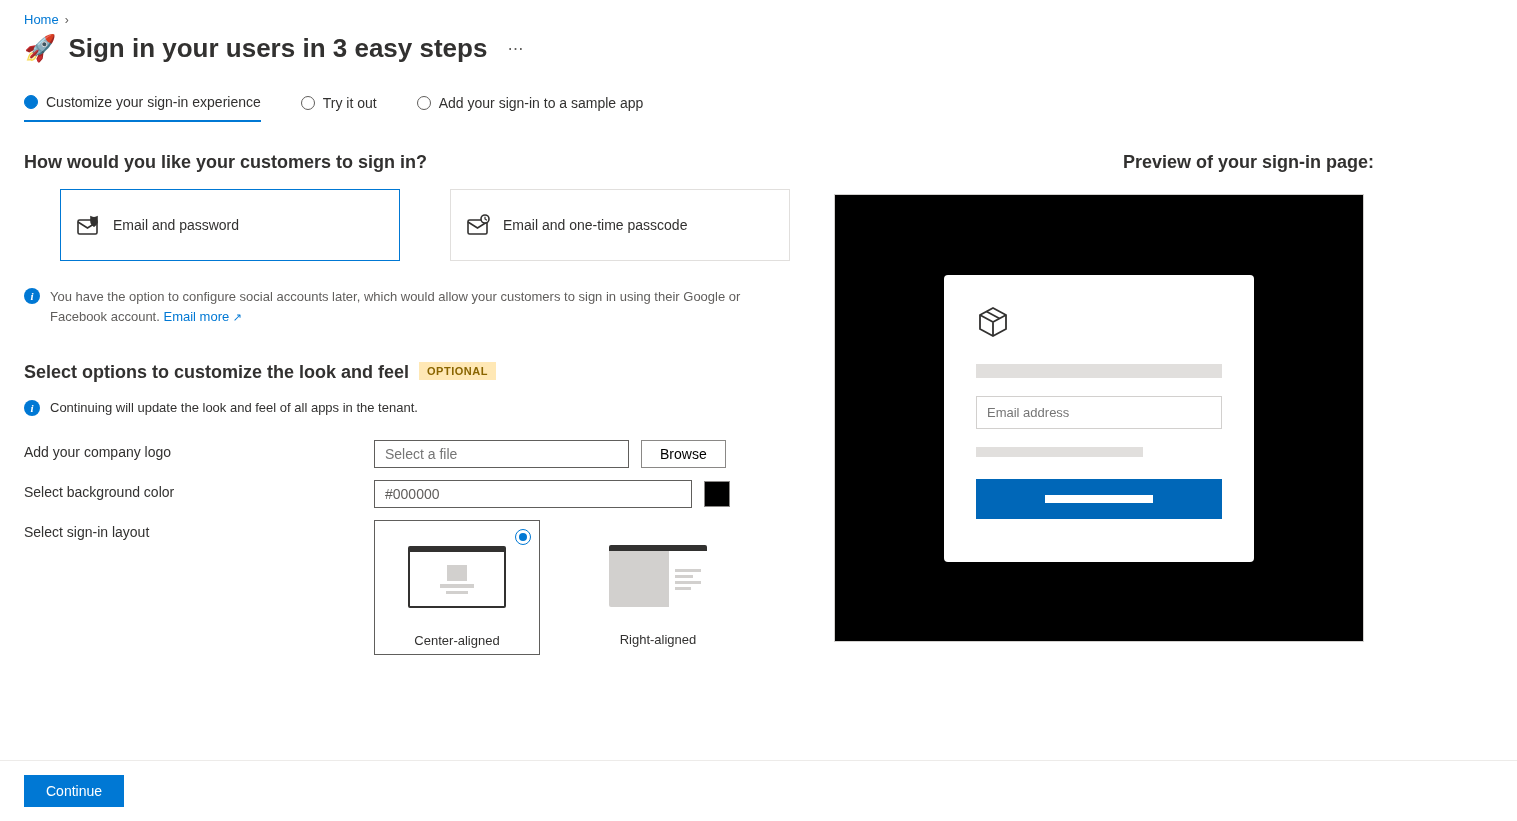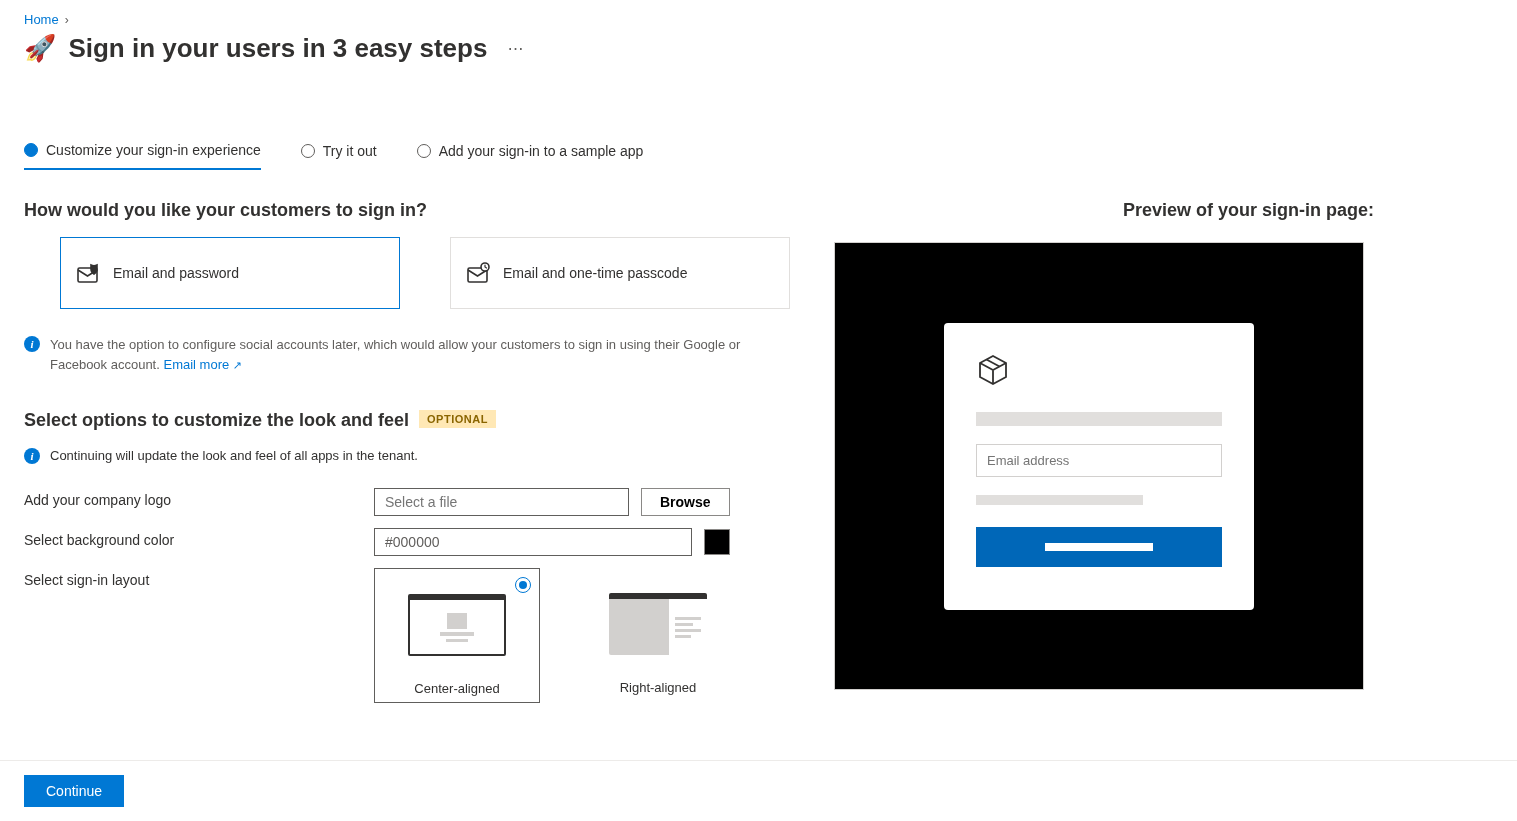--- a/index.html
+++ b/index.html
@@ -12,21 +12,21 @@
     }
     .breadcrumb { font-size: 13px; margin-bottom: 6px; display: flex; align-items: center; gap: 6px; }
     .breadcrumb a { color: #0078d4; text-decoration: none; }
     .breadcrumb-chevron { color: #605e5c; font-size: 12px; }
     .page-header { display: flex; align-items: center; gap: 12px; margin-bottom: 30px; }
     .rocket-icon { font-size: 26px; }
     .page-title { font-size: 26px; font-weight: 600; color: #323130; }
     .more-dots { color: #605e5c; font-size: 16px; letter-spacing: 2px; cursor: pointer; margin-left: 8px; }
 
     .steps { display: flex; gap: 40px; margin-bottom: 30px; }
-    .step { display: flex; align-items: center; gap: 8px; padding-bottom: 10px; cursor: pointer; font-size: 14px; color: #323130; margin-top: 48px; }
+    .step { display: flex; align-items: center; gap: 8px; padding-bottom: 10px; cursor: pointer; font-size: 14px; color: #323130; }
     .step.active { border-bottom: 2px solid #0078d4; }
     .step-radio { width: 14px; height: 14px; border-radius: 50%; border: 1.5px solid #605e5c; display: inline-block; position: relative; flex-shrink: 0; }
     .step.active .step-radio { background: #0078d4; border-color: #0078d4; }
 
     .content-layout { display: flex; gap: 90px; }
     .left-col { flex: 0 0 720px; max-width: 720px; }
     .right-col { flex: 1; max-width: 540px; }
 
     .section-heading { font-size: 18px; font-weight: 600; margin-bottom: 16px; }
 
@@ -62,21 +62,21 @@
     .form-control { flex: 1; display: flex; gap: 12px; align-items: center; }
     .text-input {
       border: 1px solid #605e5c;
       padding: 5px 10px;
       font-size: 14px;
       font-family: inherit;
       color: #605e5c;
       background: #fff;
     }
     .file-display { width: 255px; }
-    .browse-btn { border: 1px solid #8a8886; background: #fff; padding: 5px 18px; font-size: 14px; cursor: pointer; font-family: inherit; font-weight: bold; }
+    .browse-btn { border: 1px solid #8a8886; background: #fff; padding: 5px 18px; font-size: 14px; cursor: pointer; font-family: inherit; }
     .color-input { width: 318px; }
     .color-swatch { width: 26px; height: 26px; background: #000; border: 1px solid #8a8886; cursor: pointer; }
 
     .layout-options { display: flex; gap: 36px; }
     .layout-option { text-align: center; cursor: pointer; padding: 6px; }
     .layout-option.selected { border: 1px solid #605e5c; }
     .layout-preview { width: 152px; height: 100px; position: relative; margin-bottom: 6px; display: flex; align-items: center; justify-content: center; }
     .layout-radio-dot { position: absolute; top: 2px; right: 2px; width: 16px; height: 16px; border: 1.5px solid #0078d4; border-radius: 50%; display: flex; align-items: center; justify-content: center; }
     .layout-radio-dot::after { content: ''; width: 8px; height: 8px; background: #0078d4; border-radius: 50%; }
     .layout-label { font-size: 13px; color: #323130; }

